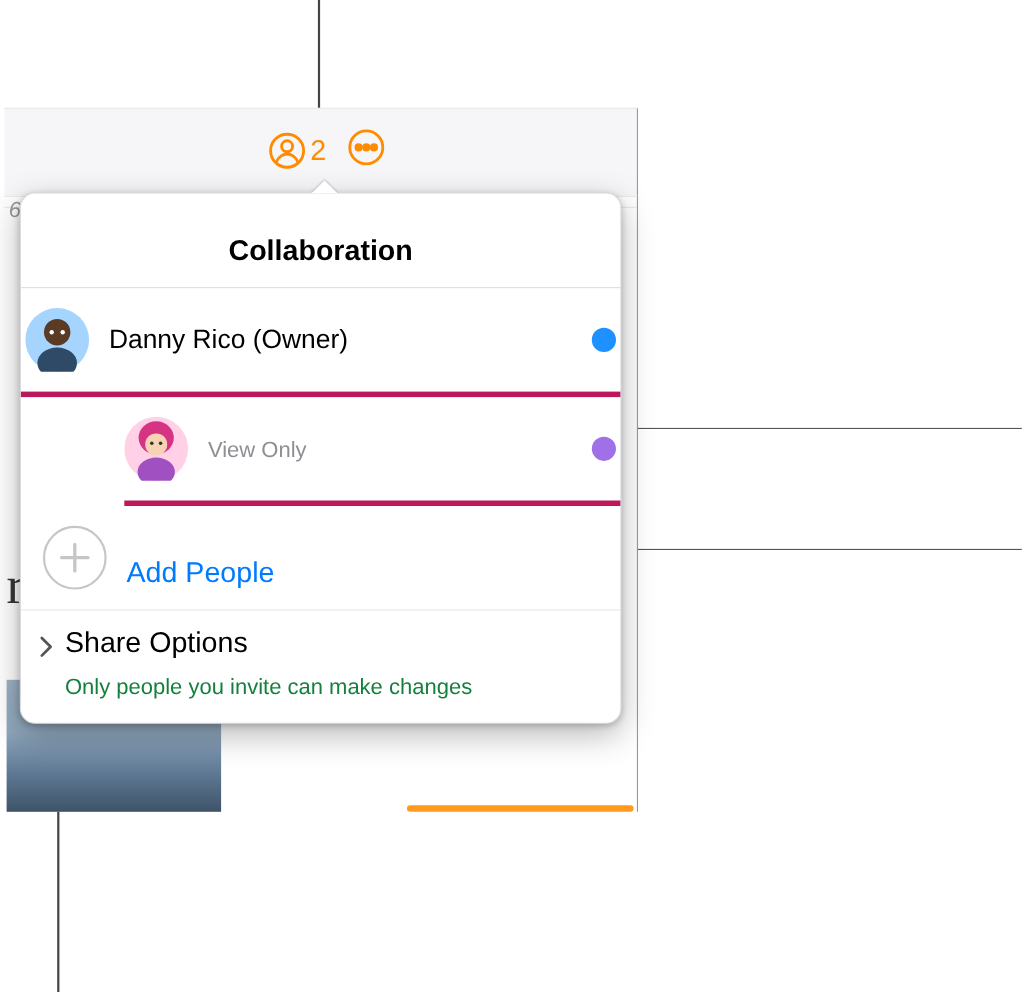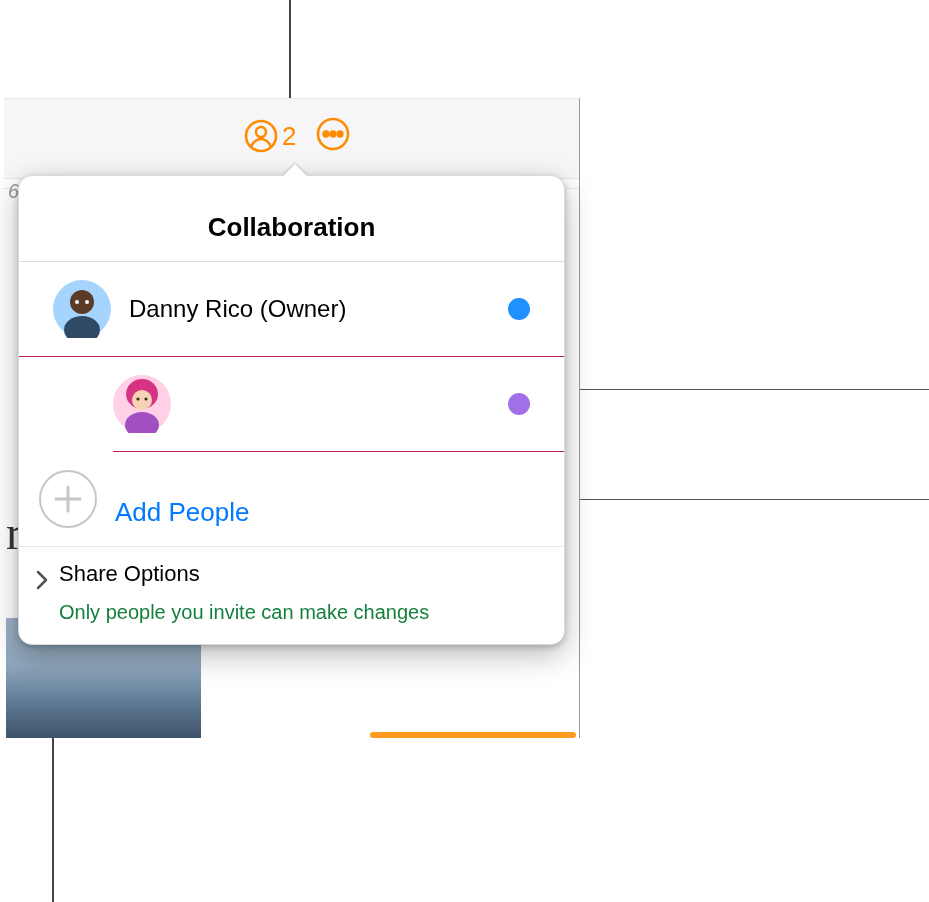--- a/index.html
+++ b/index.html
@@ -71,22 +71,22 @@
     font-size: 26px;
     font-weight: 600;
     color: #000;
     padding: 36px 0 18px;
     border-bottom: 1px solid #dedee1;
   }
   .plist { }
   .person {
     display: flex;
     align-items: center;
-    padding: 18px 34px;
-    border-bottom: 1px solid #be185d;
+    padding: 18px 4px;
+    border-bottom: 5px solid #be185d;
     cursor: pointer;
   }
   .person.indent { margin-left: 94px; padding-left: 0; }
   .avatar { width: 58px; height: 58px; border-radius: 50%; flex: 0 0 58px; margin-right: 18px; position: relative; }
   .avatar svg { width: 100%; height: 100%; display: block; }
   .p-text { flex: 1; }
   .p-name { font-size: 24px; color: #000; }
   .p-sub { font-size: 20px; color: #8e8e93; margin-top: 2px; }
   .p-dot { width: 22px; height: 22px; border-radius: 50%; flex: 0 0 22px; }
 
@@ -100,21 +100,21 @@
   .add-ico svg { width: 30px; height: 30px; }
   .add-label { color: #007aff; font-size: 26px; }
 
   .share-row {
     display: flex; align-items: flex-start;
     padding: 14px 12px 20px;
     cursor: pointer;
   }
   .chev { width: 22px; height: 30px; display:flex; align-items:center; justify-content:center; margin-right: 6px; flex:0 0 22px; margin-top:4px;}
   .chev svg { width: 12px; height: 20px; }
-  .share-text .t1 { font-size: 22px; color:#000; }
+  .share-text .t1 { font-size: 26px; color:#000; }
   .share-text .t2 { font-size: 20px; color:#15803d; margin-top:14px; }
 
   
   .line { position: absolute; background: #444; }
   .line.v { width: 2px; }
   .line.h { height: 1px; background:#555; }
 </style>
 </head>
 <body>
 
@@ -182,20 +182,21 @@
           <svg viewBox="0 0 58 58">
             <circle cx="29" cy="29" r="29" fill="#ffd0e6"></circle>
             <ellipse cx="29" cy="19" rx="16" ry="15" fill="#d63384"></ellipse>
             <circle cx="29" cy="25" r="10" fill="#f6d3b4"></circle>
             <ellipse cx="29" cy="50" rx="17" ry="13" fill="#a050c0"></ellipse>
             <circle cx="25" cy="24" r="1.6" fill="#332"></circle>
             <circle cx="33" cy="24" r="1.6" fill="#332"></circle>
           </svg>
         </span>
         <div class="p-text">
+          <div class="p-sub">View Only</div>
         </div>
         <span class="p-dot" style="background:#a070e8"></span>
       </div>
 
     </div>
 
     <div class="add-row">
       <span class="add-ico">
         <svg viewBox="0 0 30 30">
             <path d="M15 3 V27 M3 15 H27" stroke="#c6c6c9" stroke-width="3" stroke-linecap="round" fill="none"></path>

